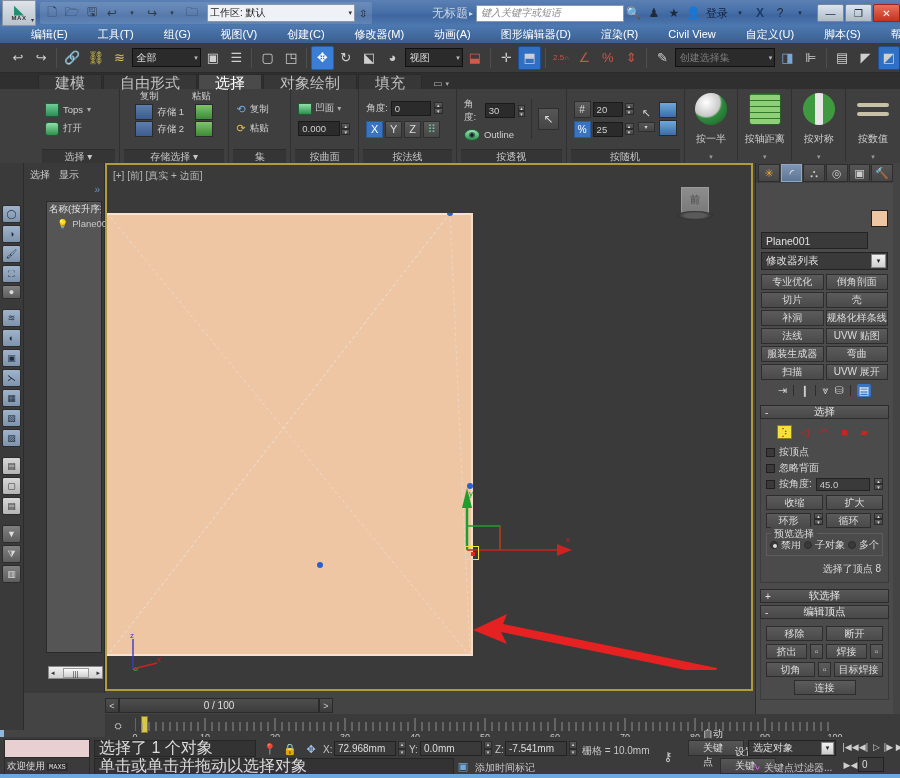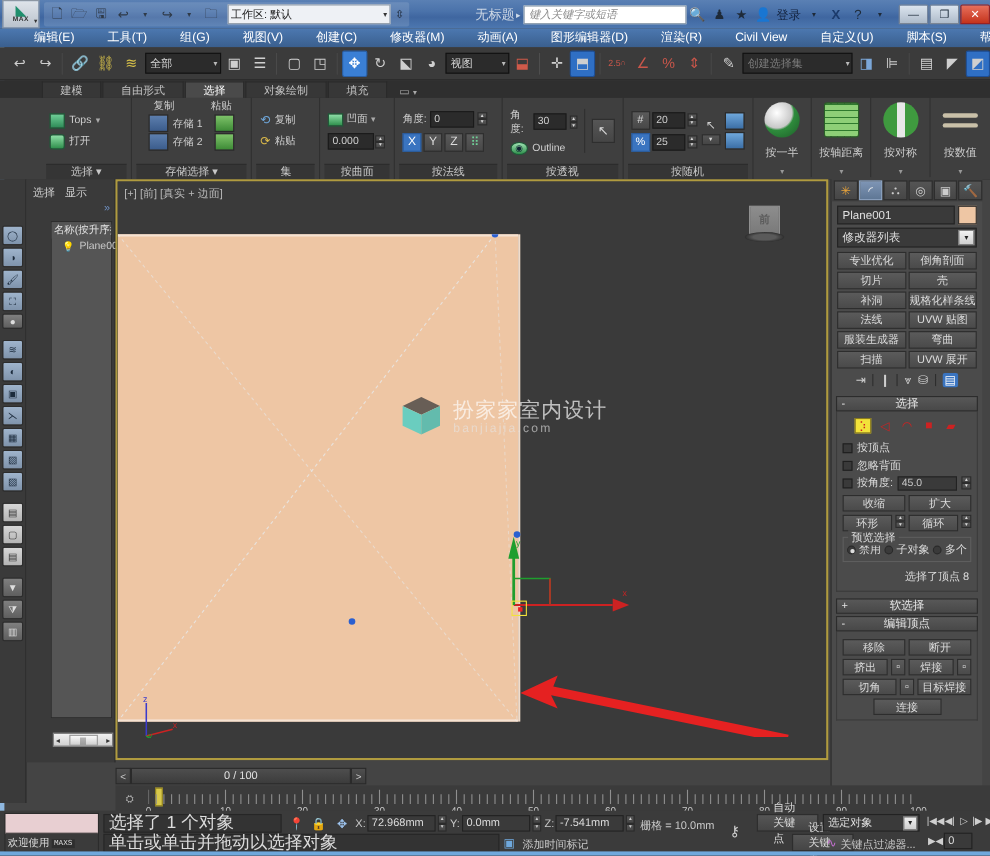--- a/index.html
+++ b/index.html
@@ -109,21 +109,21 @@
   
   .ribbon {
     position:absolute; left:0; top:73px; width:900px; height:90px;
     background:#393939; border-bottom:1px solid #2a2a2a;
   }
   .ribbon-tabs {
     height:16px; display:flex; align-items:flex-end; padding-left:38px; gap:0;
     background:#2f2f2f;
   }
   .rtab {
-    padding:0 16px; height:15px; line-height:15px; font-size:10px; color:#c3c3c3;
+    padding:0 16px; height:15px; line-height:15px; font-size:15px; color:#c3c3c3;
     background:#373737; border:1px solid #2a2a2a; border-bottom:none; margin-right:1px;
   }
   .rtab.active { background:#4a4a4a; color:#fff; }
   .rtab-extra { display:flex; align-items:center; padding-left:10px; color:#aaa; font-size:10px; gap:3px;}
   .ribbon-body {
     height:74px; display:flex; align-items:stretch; padding-left:38px;
     background:#3f3f3f;
   }
   .rpanel {
     display:flex; flex-direction:column; border-right:1px solid #303030;
@@ -246,21 +246,21 @@
   }
   .cp-tabs { display:flex; height:20px; background:#3e3e3e; align-items:center; padding-left:2px; gap:1px; }
   .cp-tab {
     width:22px; height:18px; display:flex; align-items:center; justify-content:center;
     background:linear-gradient(180deg,#555,#464646); border:1px solid #2e2e2e; font-size:11px; color:#ccc;
   }
   .cp-tab.on { background:linear-gradient(180deg,#7e95b5,#5f7795); border-color:#8fa8c8; color:#f0f0f0; }
   .cp-namerow { display:flex; gap:3px; padding:4px 5px 3px 5px; align-items:center; }
   .cp-name {
     flex:1; height:17px; background:#3a3a3a; border:1px solid #232323; color:#e0e0e0;
-    font-size:10.5px; padding:0 4px; display:flex; align-items:center;
+    font-size:10.5px; padding:0 4px; display:flex; align-items:center;margin-top:45px;
   }
   .cp-swatch { width:17px; height:17px; background:#eec6a4; border:1px solid #222; }
   .cp-modlist {
     margin:0 5px; height:18px; background:#3a3a3a; border:1px solid #232323;
     display:flex; align-items:center; justify-content:space-between; font-size:10.5px;
     color:#e0e0e0; padding:0 1px 0 4px;
   }
   .cp-modlist .dd {
     width:15px; height:14px; background:linear-gradient(180deg,#f2f2f2,#cfcfcf);
     border:1px solid #888; color:#222; font-size:7px; display:flex; align-items:center; justify-content:center;
@@ -751,33 +751,20 @@
       </svg>
 
       <div class="selbox">
         <div class="dot"></div>
       </div>
 
       <svg class="redarrow">
         <polygon points="6,70 40,54 36,64 250,108 248,116 34,72 40,84" fill="#ee2020" opacity="0.95"></polygon>
       </svg>
 
-      <div class="watermark">
-        <div class="wm-cube">
-          <svg width="42" height="42">
-            <polygon points="4,12 21,4 38,12 21,20" fill="#3c3c3c"></polygon>
-            <polygon points="4,12 21,20 21,38 4,30" fill="#3fd0c8"></polygon>
-            <polygon points="38,12 21,20 21,38 38,30" fill="#35b8b0"></polygon>
-          </svg>
-        </div>
-        <div class="wm-text">
-          <span class="wm-cn">扮家家室内设计</span>
-          <span class="wm-en">banjiajia.com</span>
-        </div>
-      </div>
 
       <svg class="axis-tripod">
         <line x1="6" y1="38" x2="6" y2="8" stroke="#3a3acc" stroke-width="1.4"></line>
         <text x="3" y="7" fill="#3a3acc" font-size="8" font-family="Liberation Sans, sans-serif">z</text>
         <line x1="6" y1="38" x2="30" y2="32" stroke="#cc2222" stroke-width="1.4"></line>
         <text x="30" y="31" fill="#cc2222" font-size="8" font-family="Liberation Sans, sans-serif">x</text>
         <line x1="6" y1="38" x2="9" y2="40" stroke="#1f9e2e" stroke-width="1.4"></line>
         <text x="8" y="40" fill="#1f9e2e" font-size="7" font-family="Liberation Sans, sans-serif">y</text>
       </svg>
     </div>

